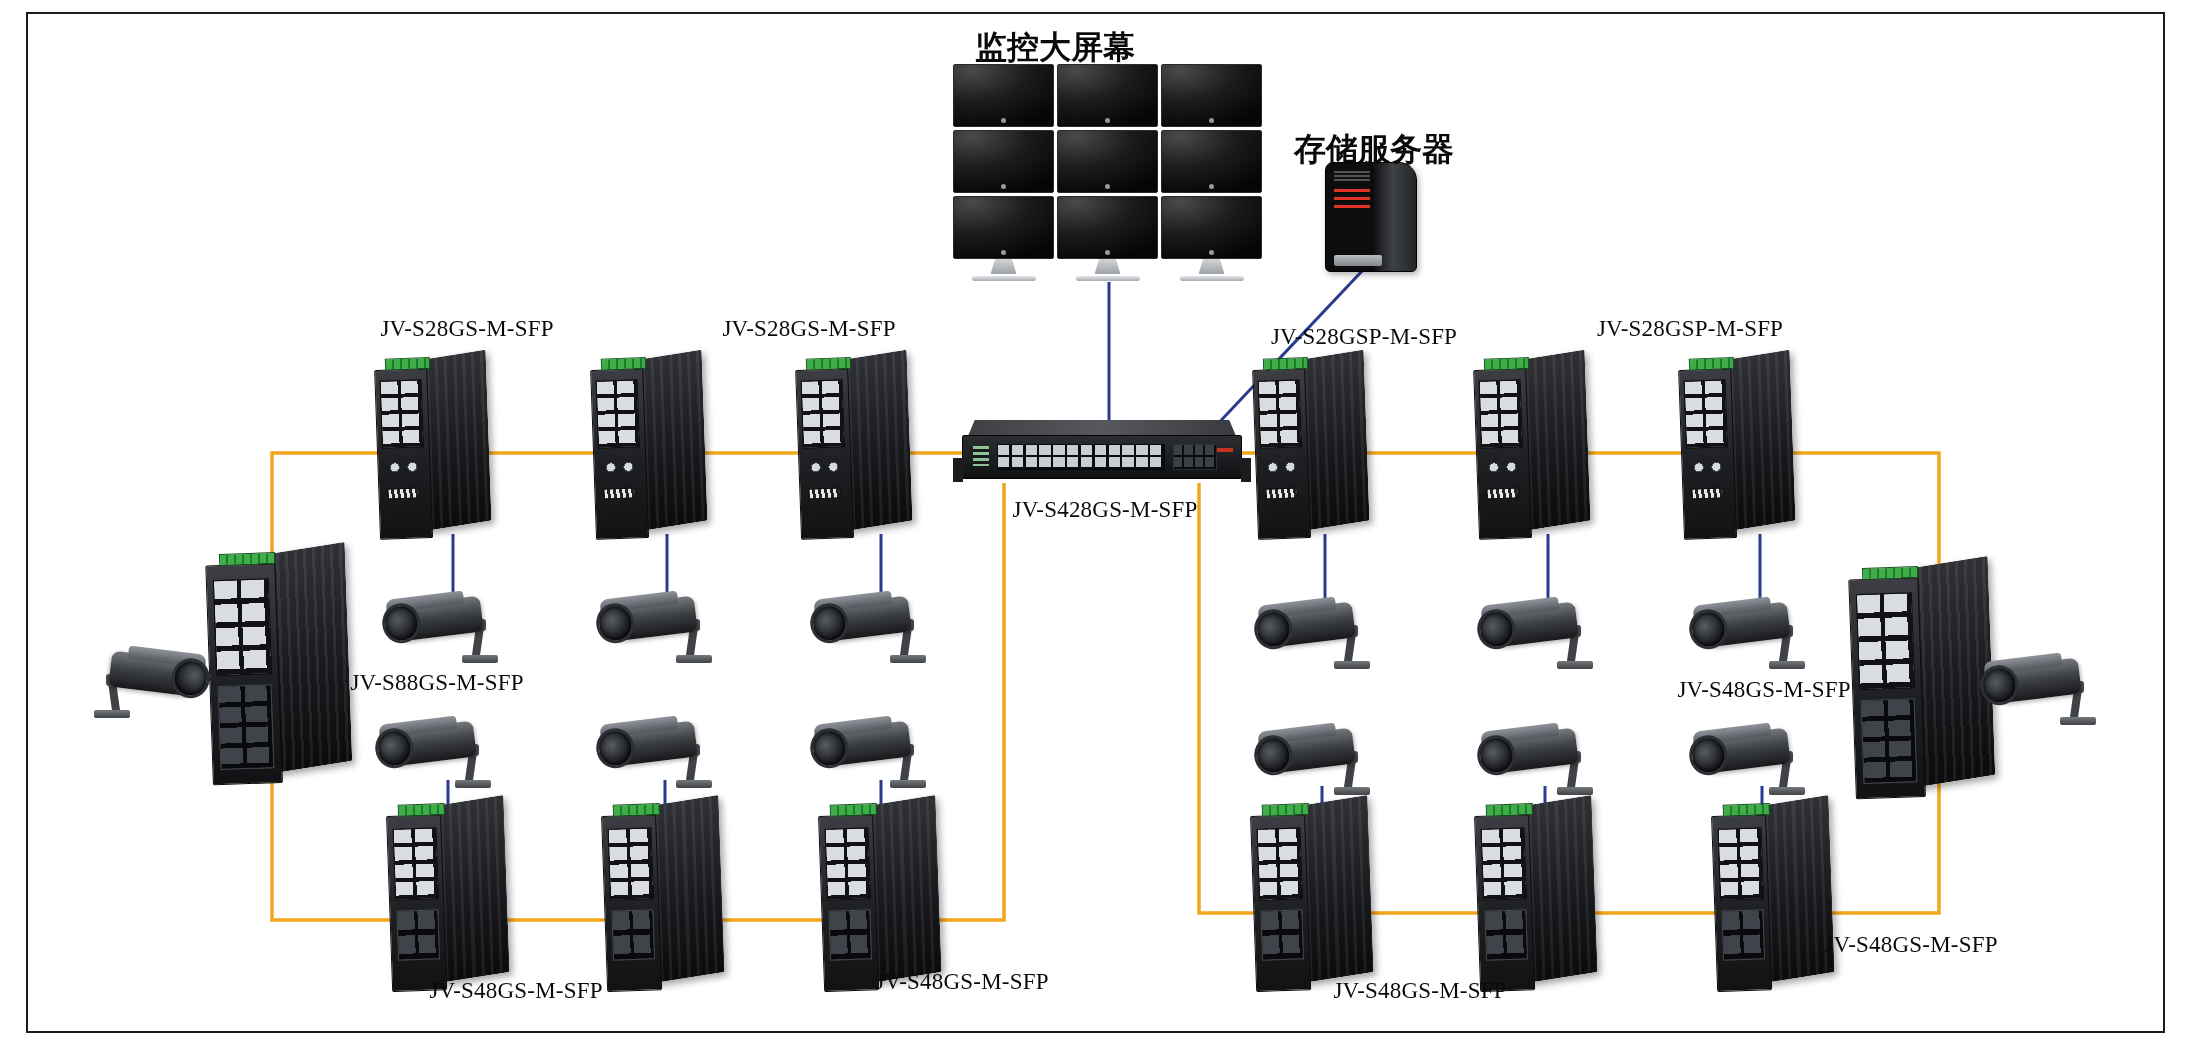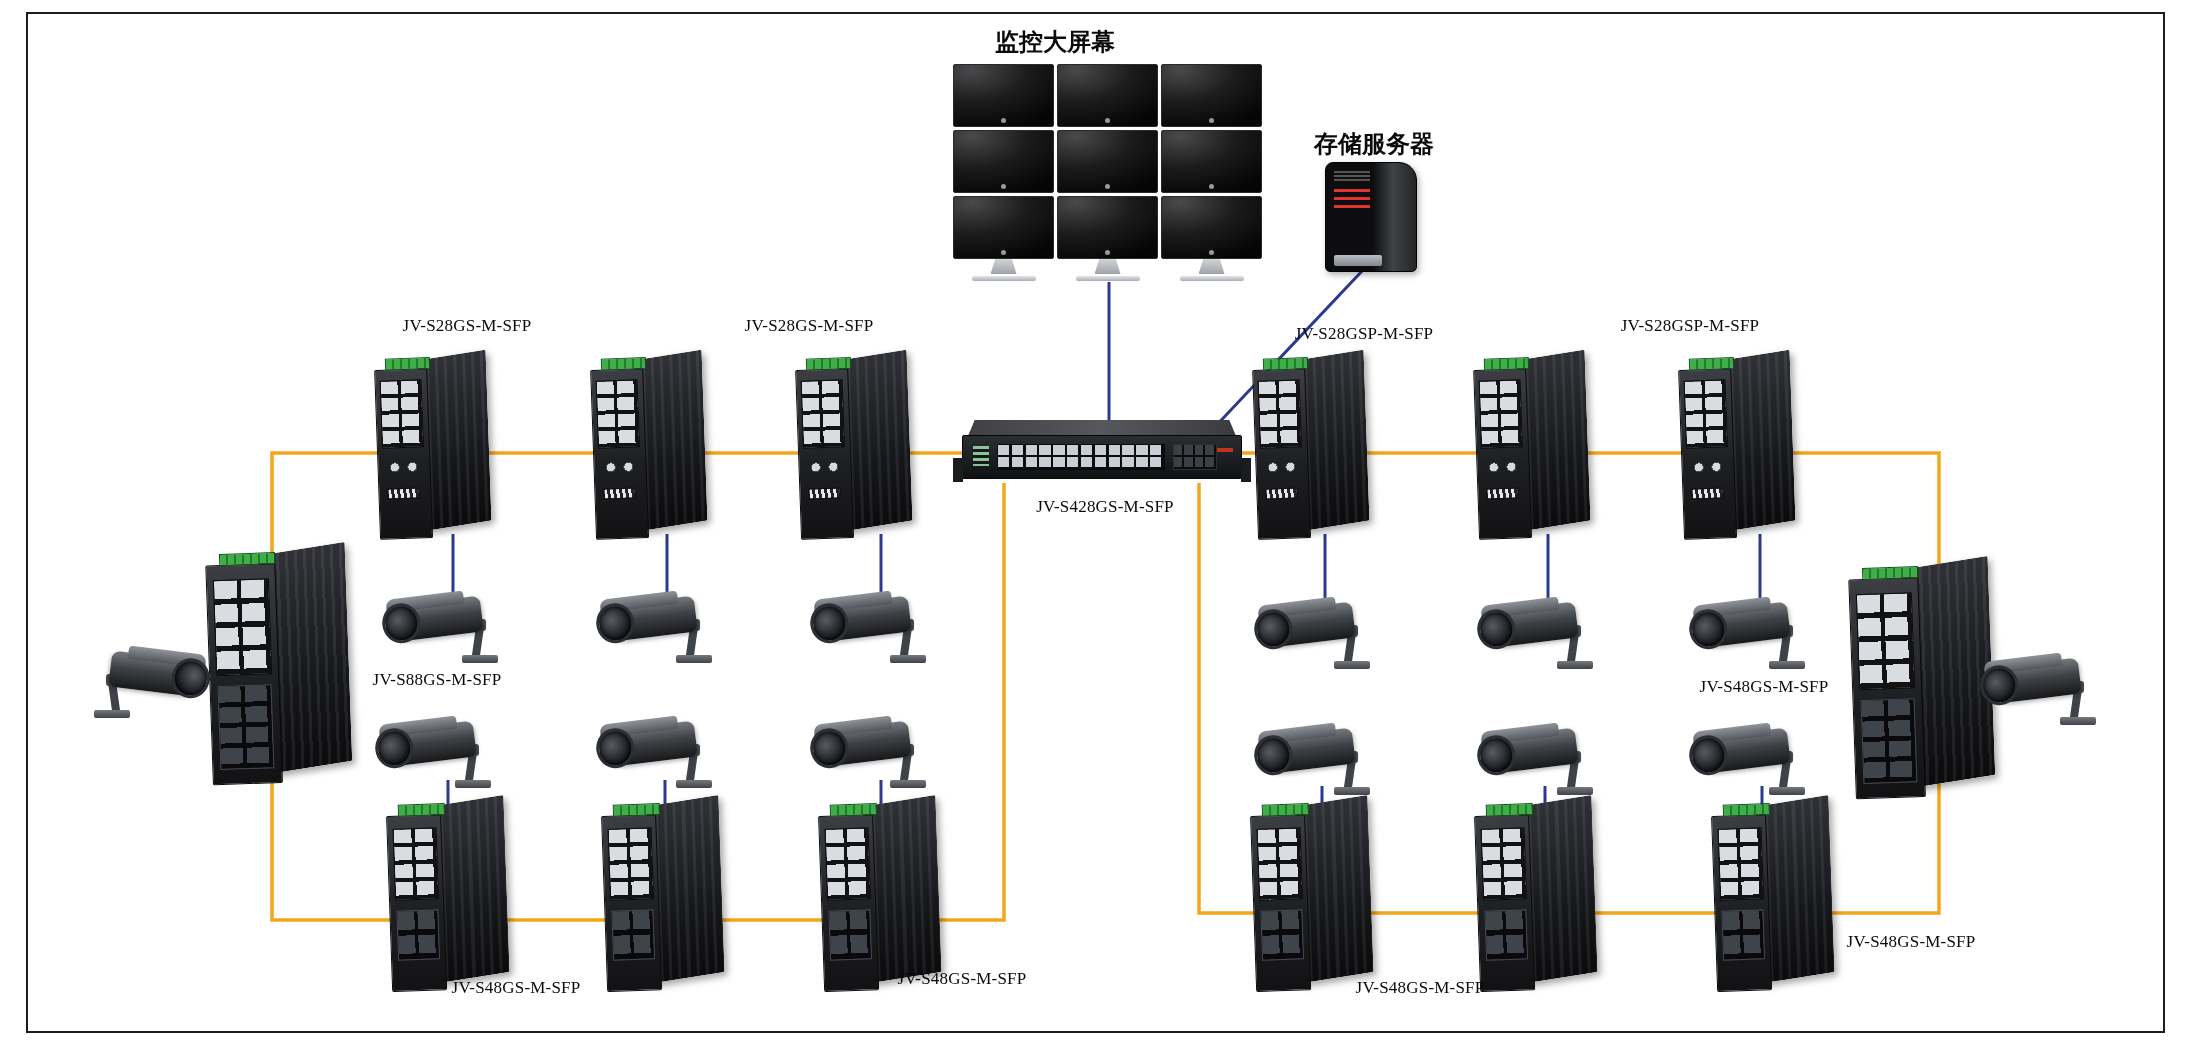--- a/index.html
+++ b/index.html
@@ -7,22 +7,22 @@
   #canvas { position:relative; width:2187px; height:1051px; background:#fff; overflow:hidden;
             font-family:"Liberation Serif", serif; }
   #frame { position:absolute; left:26px; top:12px; right:22px; bottom:18px;
            border:2px solid var(--frame,#1c1c1c); z-index:0; }
   #wires { position:absolute; left:0; top:0; z-index:1; }
   .trunk { stroke:var(--trunk-line,#F2A71B); stroke-width:3.5; fill:none; }
   .dlink { stroke:var(--device-line,#2A3B8F); stroke-width:3; fill:none; }
 
   .device { position:absolute; z-index:2; }
   .lbl { position:absolute; z-index:4; transform:translateX(-50%); white-space:nowrap; color:#0a0a0a; }
-  .lbl.en { font-size:17px; letter-spacing:.2px; }
-  .lbl.cn { font-size:24px; font-weight:700; font-family:Liberation Serif, serif; }
+  .lbl.en { font-size:23px; letter-spacing:.2px; }
+  .lbl.cn { font-size:32px; font-weight:700; font-family:Liberation Serif, serif; }
 
   
   .sw { transform:rotate(-2deg); }
   .sw .side { position:absolute; right:0; top:0; width:62%; height:95%; border-radius:2px;
       background:
         repeating-linear-gradient(90deg, rgba(255,255,255,.07) 0, rgba(255,255,255,.07) 3px, rgba(0,0,0,0) 3px, rgba(0,0,0,0) 9px),
         linear-gradient(180deg,#303136,#17181b 60%,#0b0b0d);
       transform:skewY(-7deg); transform-origin:left top;
       box-shadow:3px 4px 7px rgba(0,0,0,.35); z-index:1; }
   .sw .front { position:absolute; left:0; top:8px; bottom:2px; width:47%;

